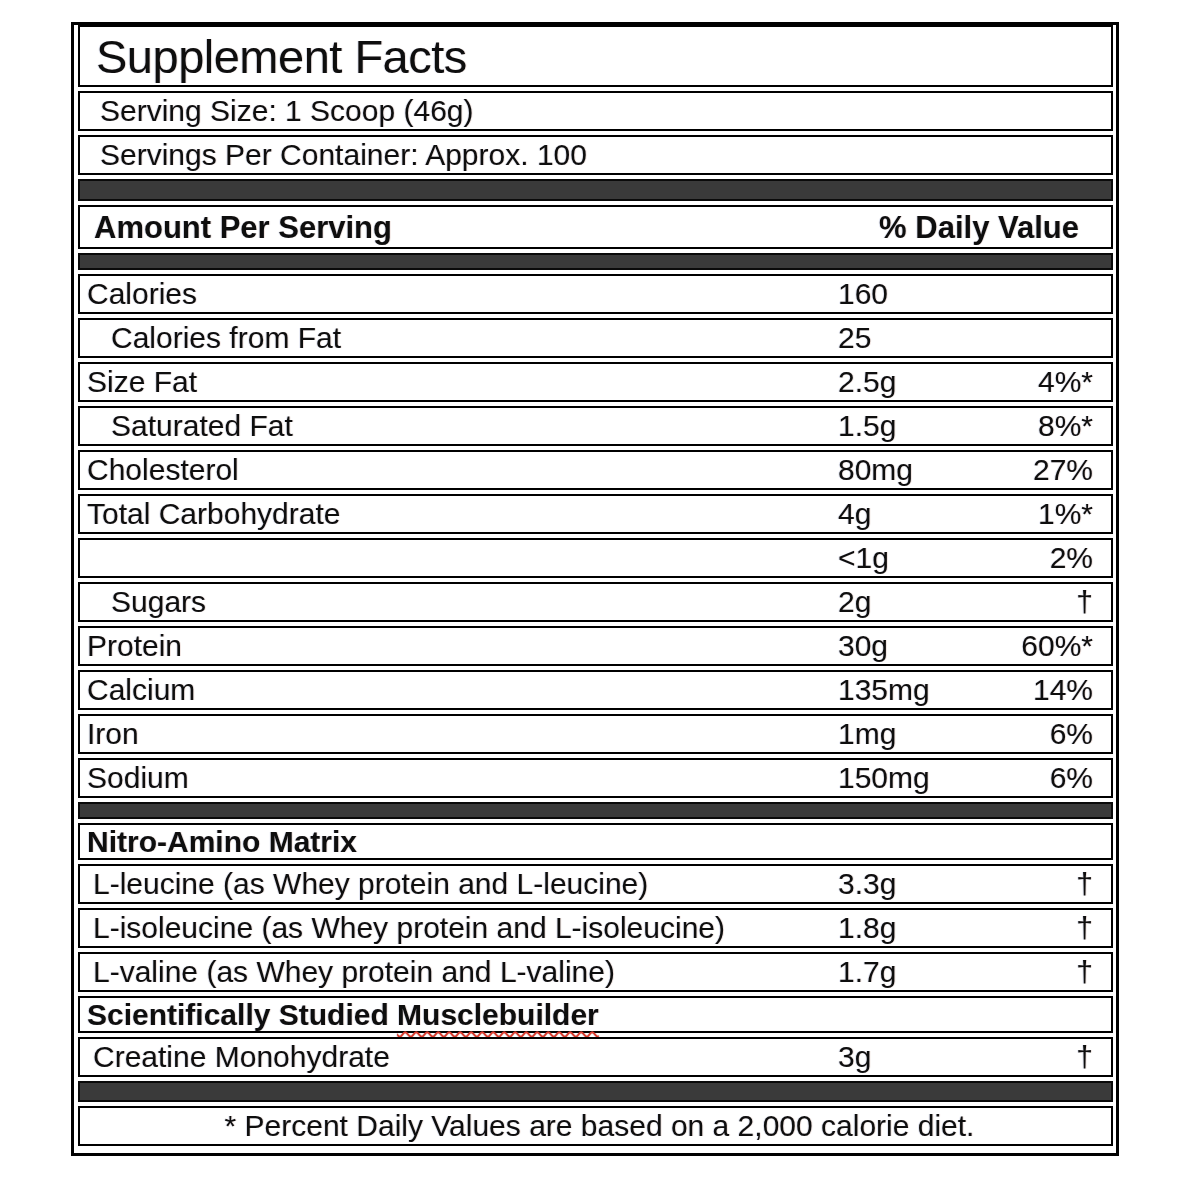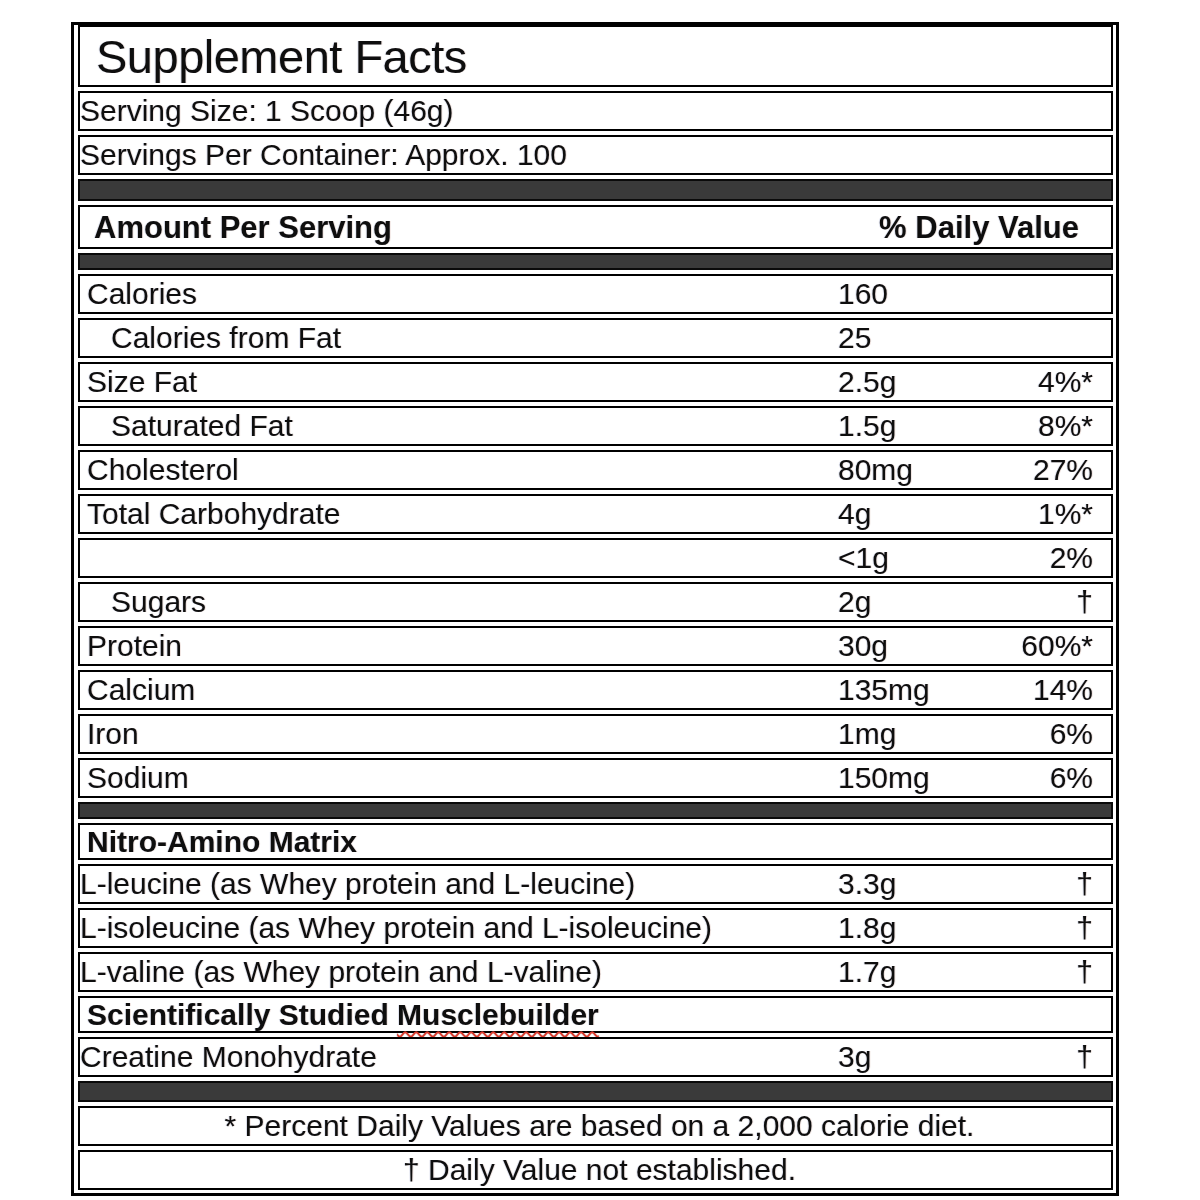--- a/index.html
+++ b/index.html
@@ -16,35 +16,35 @@
   .row{
     position:relative;border:2px solid #000;margin-bottom:4px;
     height:36px;display:flex;align-items:center;
     font-size:30px;line-height:1;background:#fff;
     text-shadow:1px 0 0 rgba(130,40,20,.12), -1px 0 0 rgba(20,40,130,.12);
   }
   .title-row{height:58px;}
   .title-text{
     font-size:47px;font-weight:normal;letter-spacing:-.5px;padding-left:16px;
   }
-  .serving-row{}
+  .serving-row{padding-left:20px;}
   .header-row{height:40px;font-weight:bold;font-size:31px;}
   .header-left{padding-left:14px;}
   .header-right{position:absolute;right:32px;}
   .bar{
     border:2px solid #0a0a0a;background:#3a3a3a;margin-bottom:4px;
   }
   .bar-a{height:18px;}
   .bar-b{height:13px;}
   .bar-c{height:13px;}
   .bar-d{height:17px;}
   .rname{white-space:nowrap;}
   .ind0{padding-left:7px;}
   .ind1{padding-left:31px;}
-  .ind2{}
+  .ind2{padding-left:13px;}
   .amount{position:absolute;left:758px;white-space:nowrap;}
   .dv{position:absolute;right:18px;text-align:right;white-space:nowrap;}
   .section-heading{height:33px;font-weight:bold;}
   .footnote-row{padding-left:8px;justify-content:center;}
   .squiggle{
     text-decoration-line:underline;
     text-decoration-style:wavy;
     text-decoration-color:#d93a2b;
     text-decoration-thickness:2px;
     text-underline-offset:6px;
@@ -166,17 +166,14 @@
         <span class="dv">†</span>
       </div>
     </div>
 
   <div class="bar bar-d"></div>
 
   <div class="row footnote-row">
     <span>* Percent Daily Values are based on a 2,000 calorie diet.</span>
   </div>
 
-  <div class="row footnote-row" style="margin-bottom:0;">
-    <span>† Daily Value not established.</span>
-  </div>
 
 </div>
 
 </body></html>

